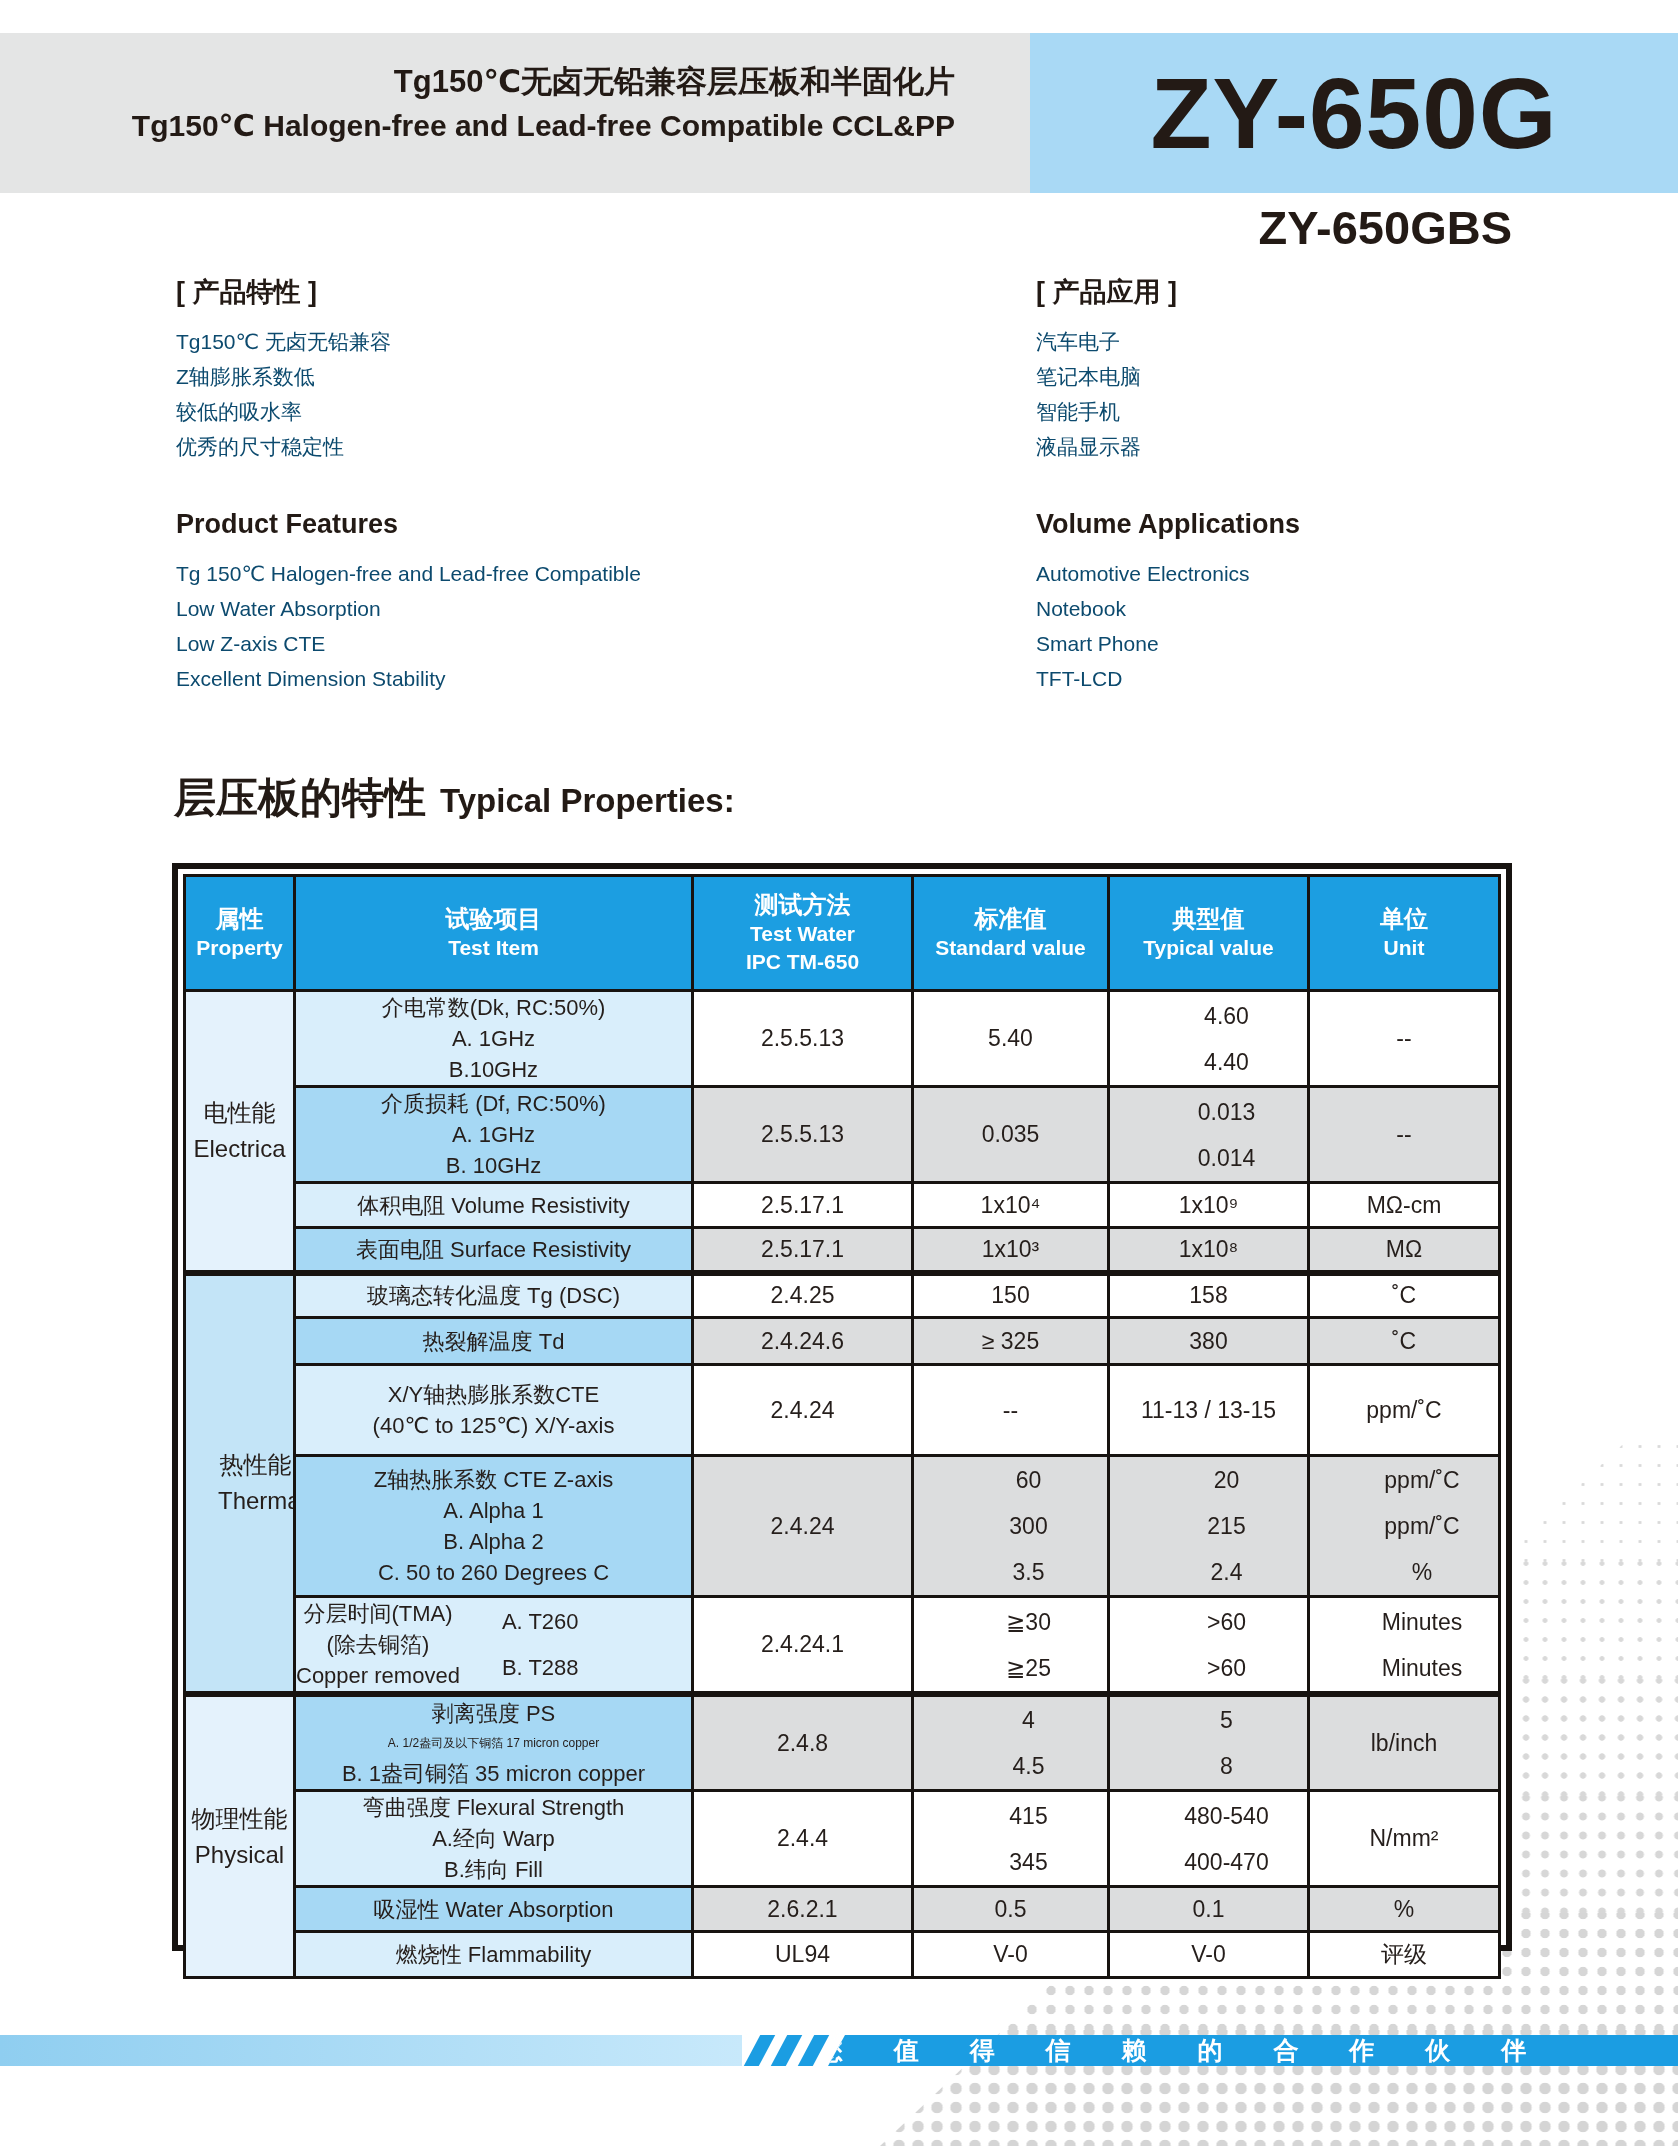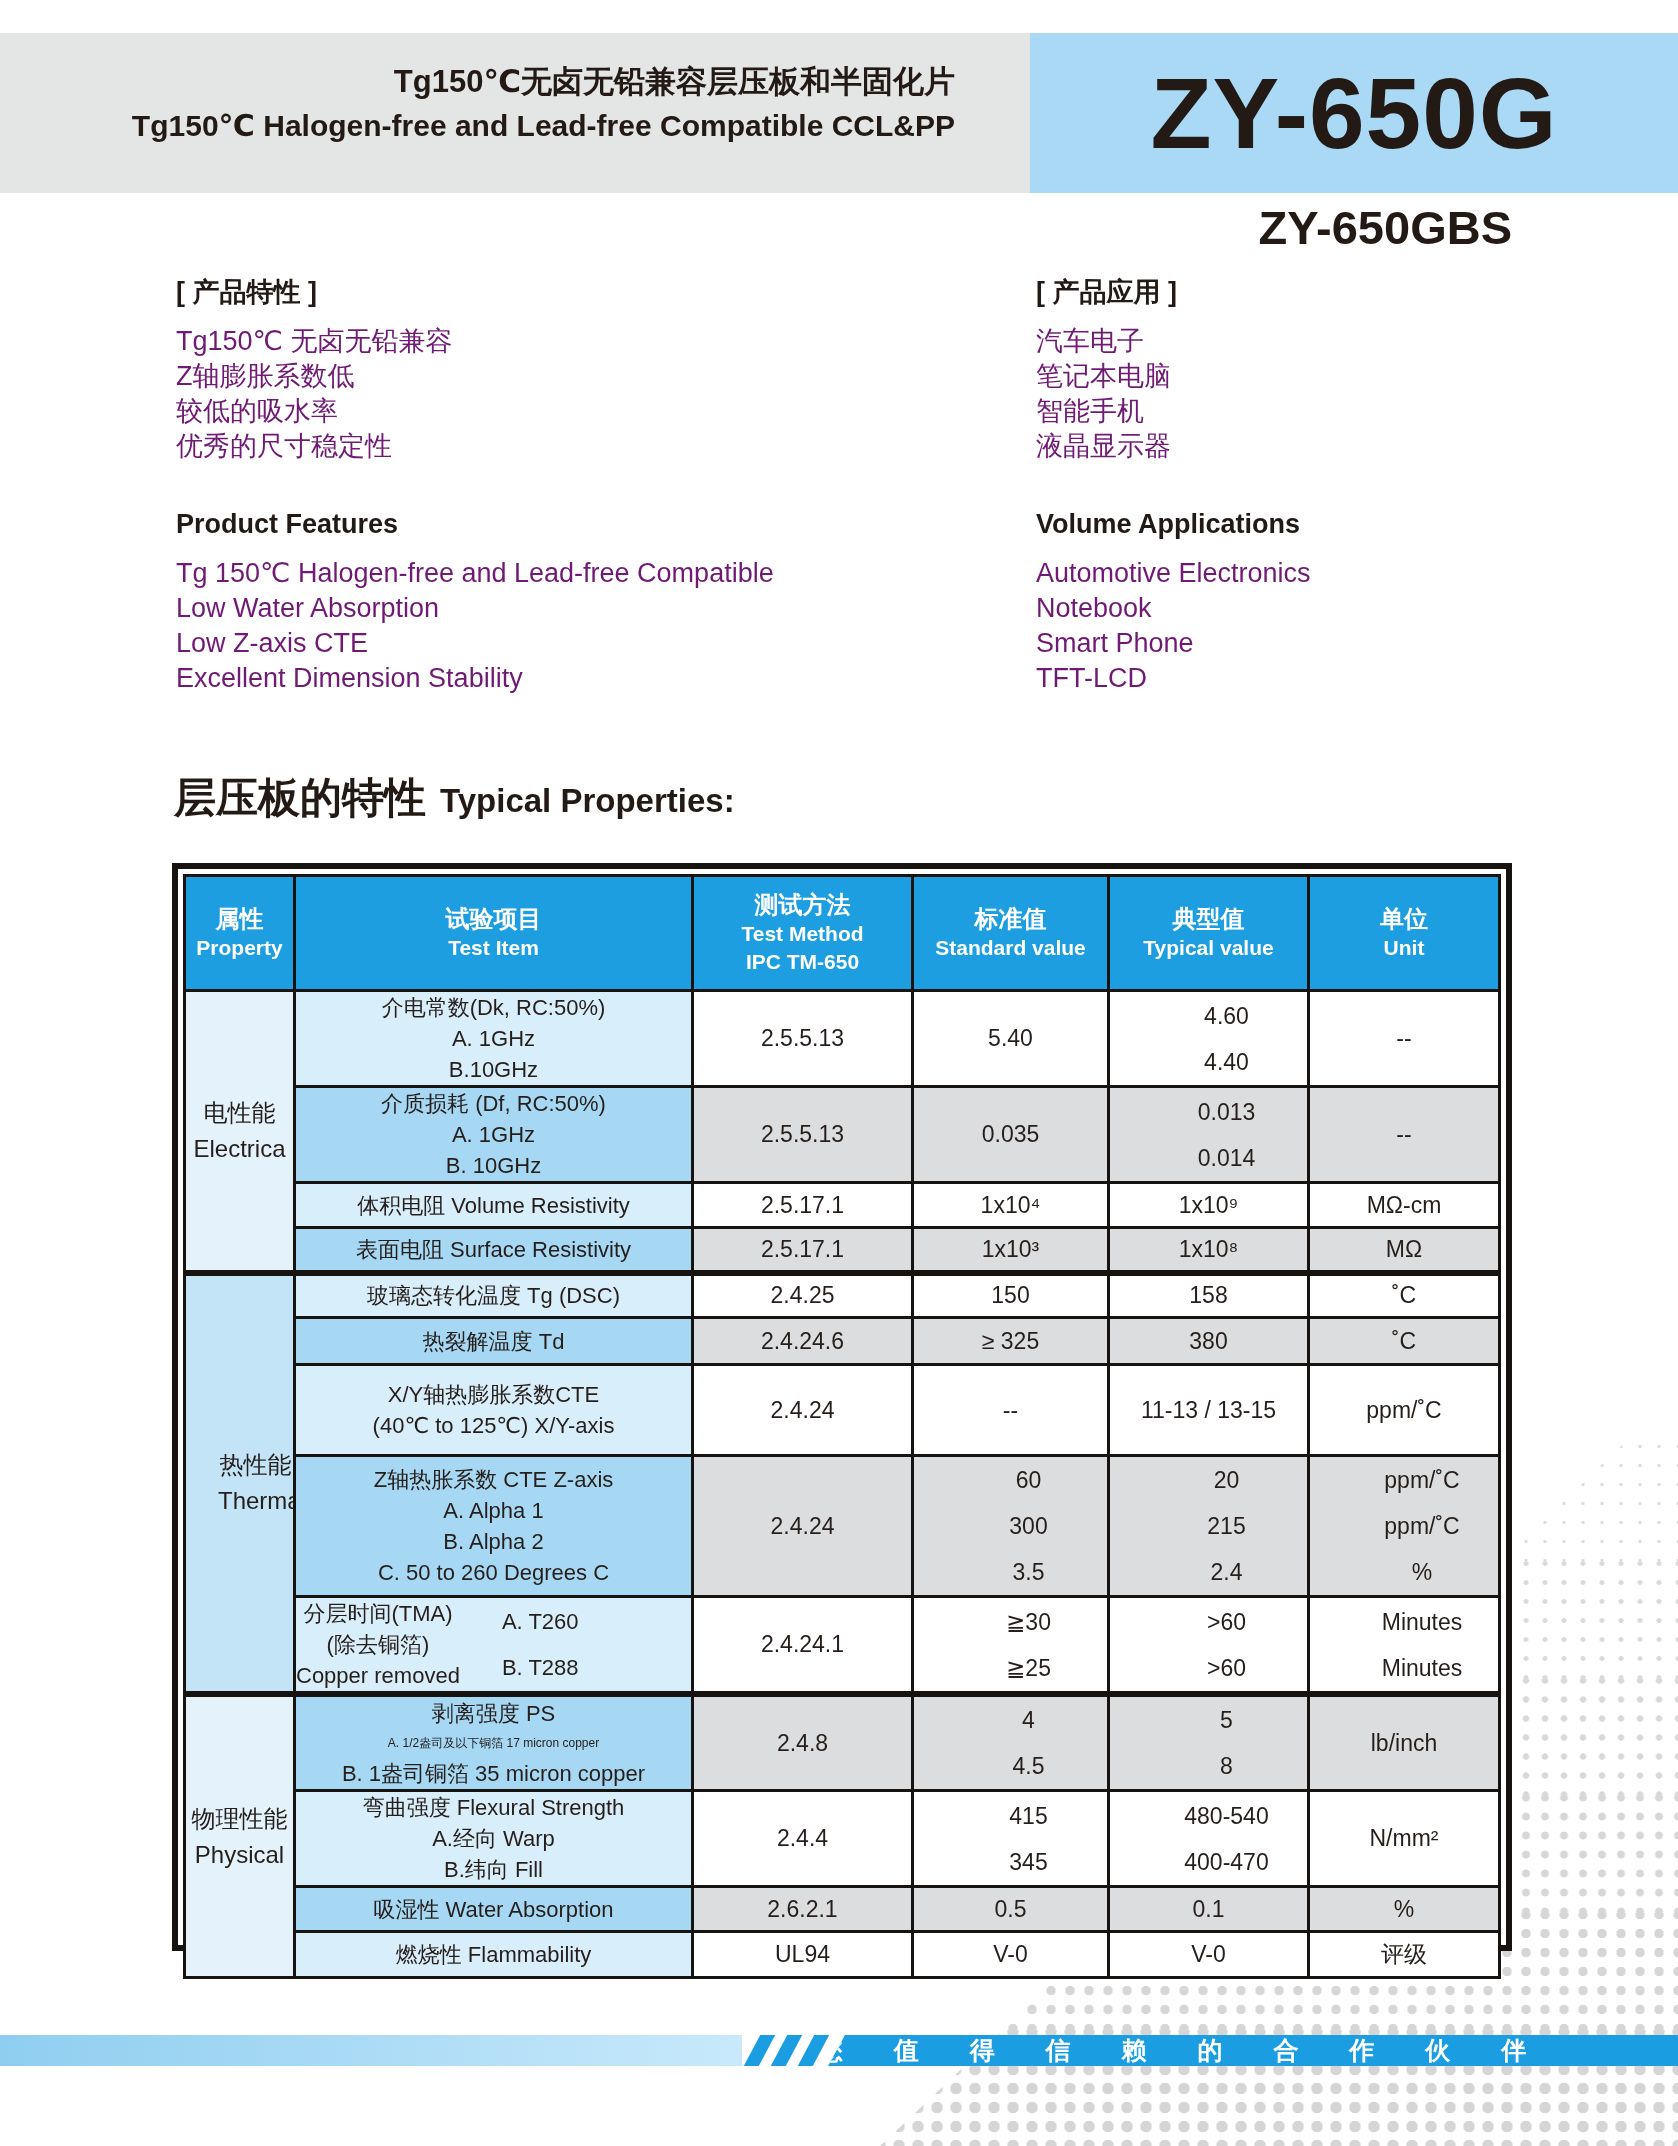--- a/index.html
+++ b/index.html
@@ -18,21 +18,21 @@
            font-size:47px;font-weight:900;color:#231a15;}
 
   
   .blk{position:absolute;}
   .blk-feat-zh{left:176px;top:276px;}
   .blk-app-zh{left:1036px;top:276px;}
   .blk-feat-en{left:176px;top:508px;}
   .blk-app-en{left:1036px;top:508px;}
   .blk .head{font-size:27px;font-weight:700;line-height:32px;color:#231a15;}
   .blk .items{margin-top:16px;}
-  .blk .items div{font-size:27px;line-height:35px;color:#701a75;}
+  .blk .items div{font-size:21px;line-height:35px;color:#0c4a6e;}
 
   
   .tbl-title{position:absolute;left:174px;top:770px;display:flex;align-items:baseline;gap:14px;color:#231a15;}
   .tbl-title .zh{font-size:42px;font-weight:800;}
   .tbl-title .en{font-size:33px;font-weight:700;}
 
   
   .table-frame{position:absolute;left:172px;top:863px;width:1340px;height:1088px;box-sizing:border-box;
                border:6px solid #171310;padding:5px;background:#fff;z-index:2;}
   table.props{width:100%;height:100%;border-collapse:collapse;table-layout:fixed;border-radius:16px;}
@@ -155,21 +155,21 @@
             <th>
               <div class="hzh">属性</div>
               <div class="hen">Property</div>
             </th>
             <th>
               <div class="hzh">试验项目</div>
               <div class="hen">Test Item</div>
             </th>
             <th>
               <div class="hzh">测试方法</div>
-              <div class="hen">Test Method</div>
+              <div class="hen">Test Water</div>
               <div class="hen">IPC TM-650</div>
             </th>
             <th>
               <div class="hzh">标准值</div>
               <div class="hen">Standard value</div>
             </th>
             <th>
               <div class="hzh">典型值</div>
               <div class="hen">Typical value</div>
             </th>

